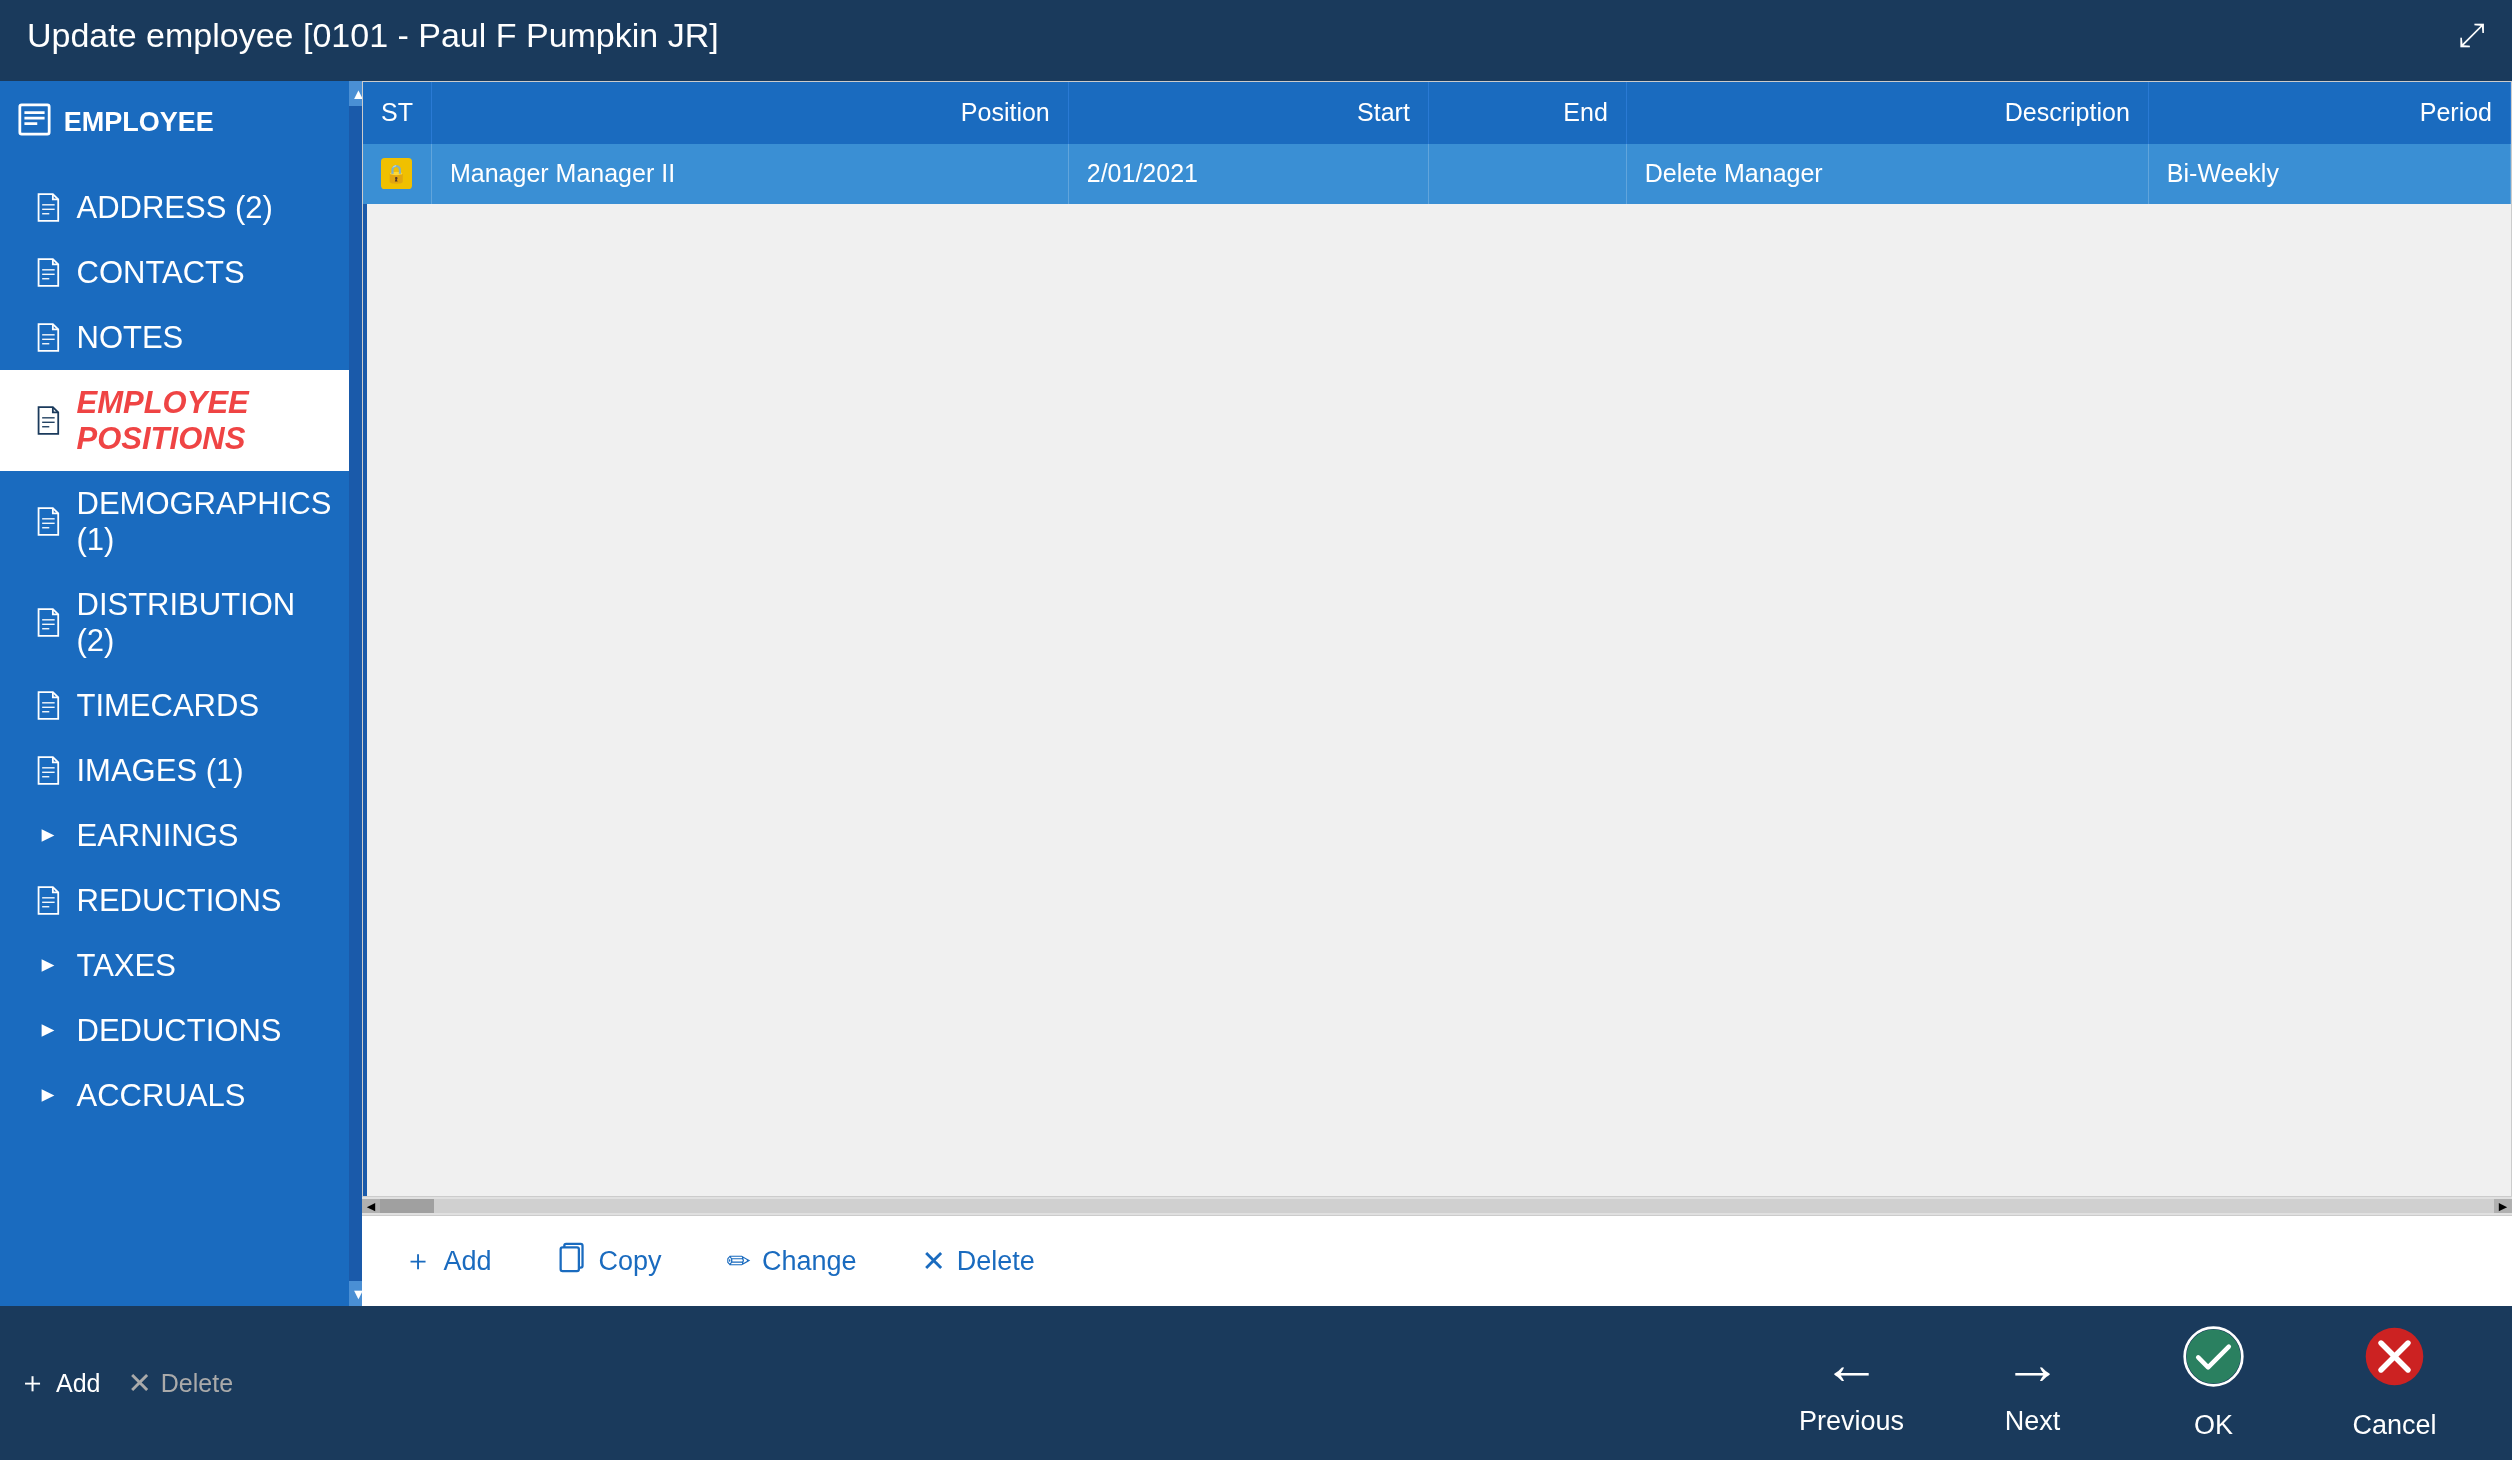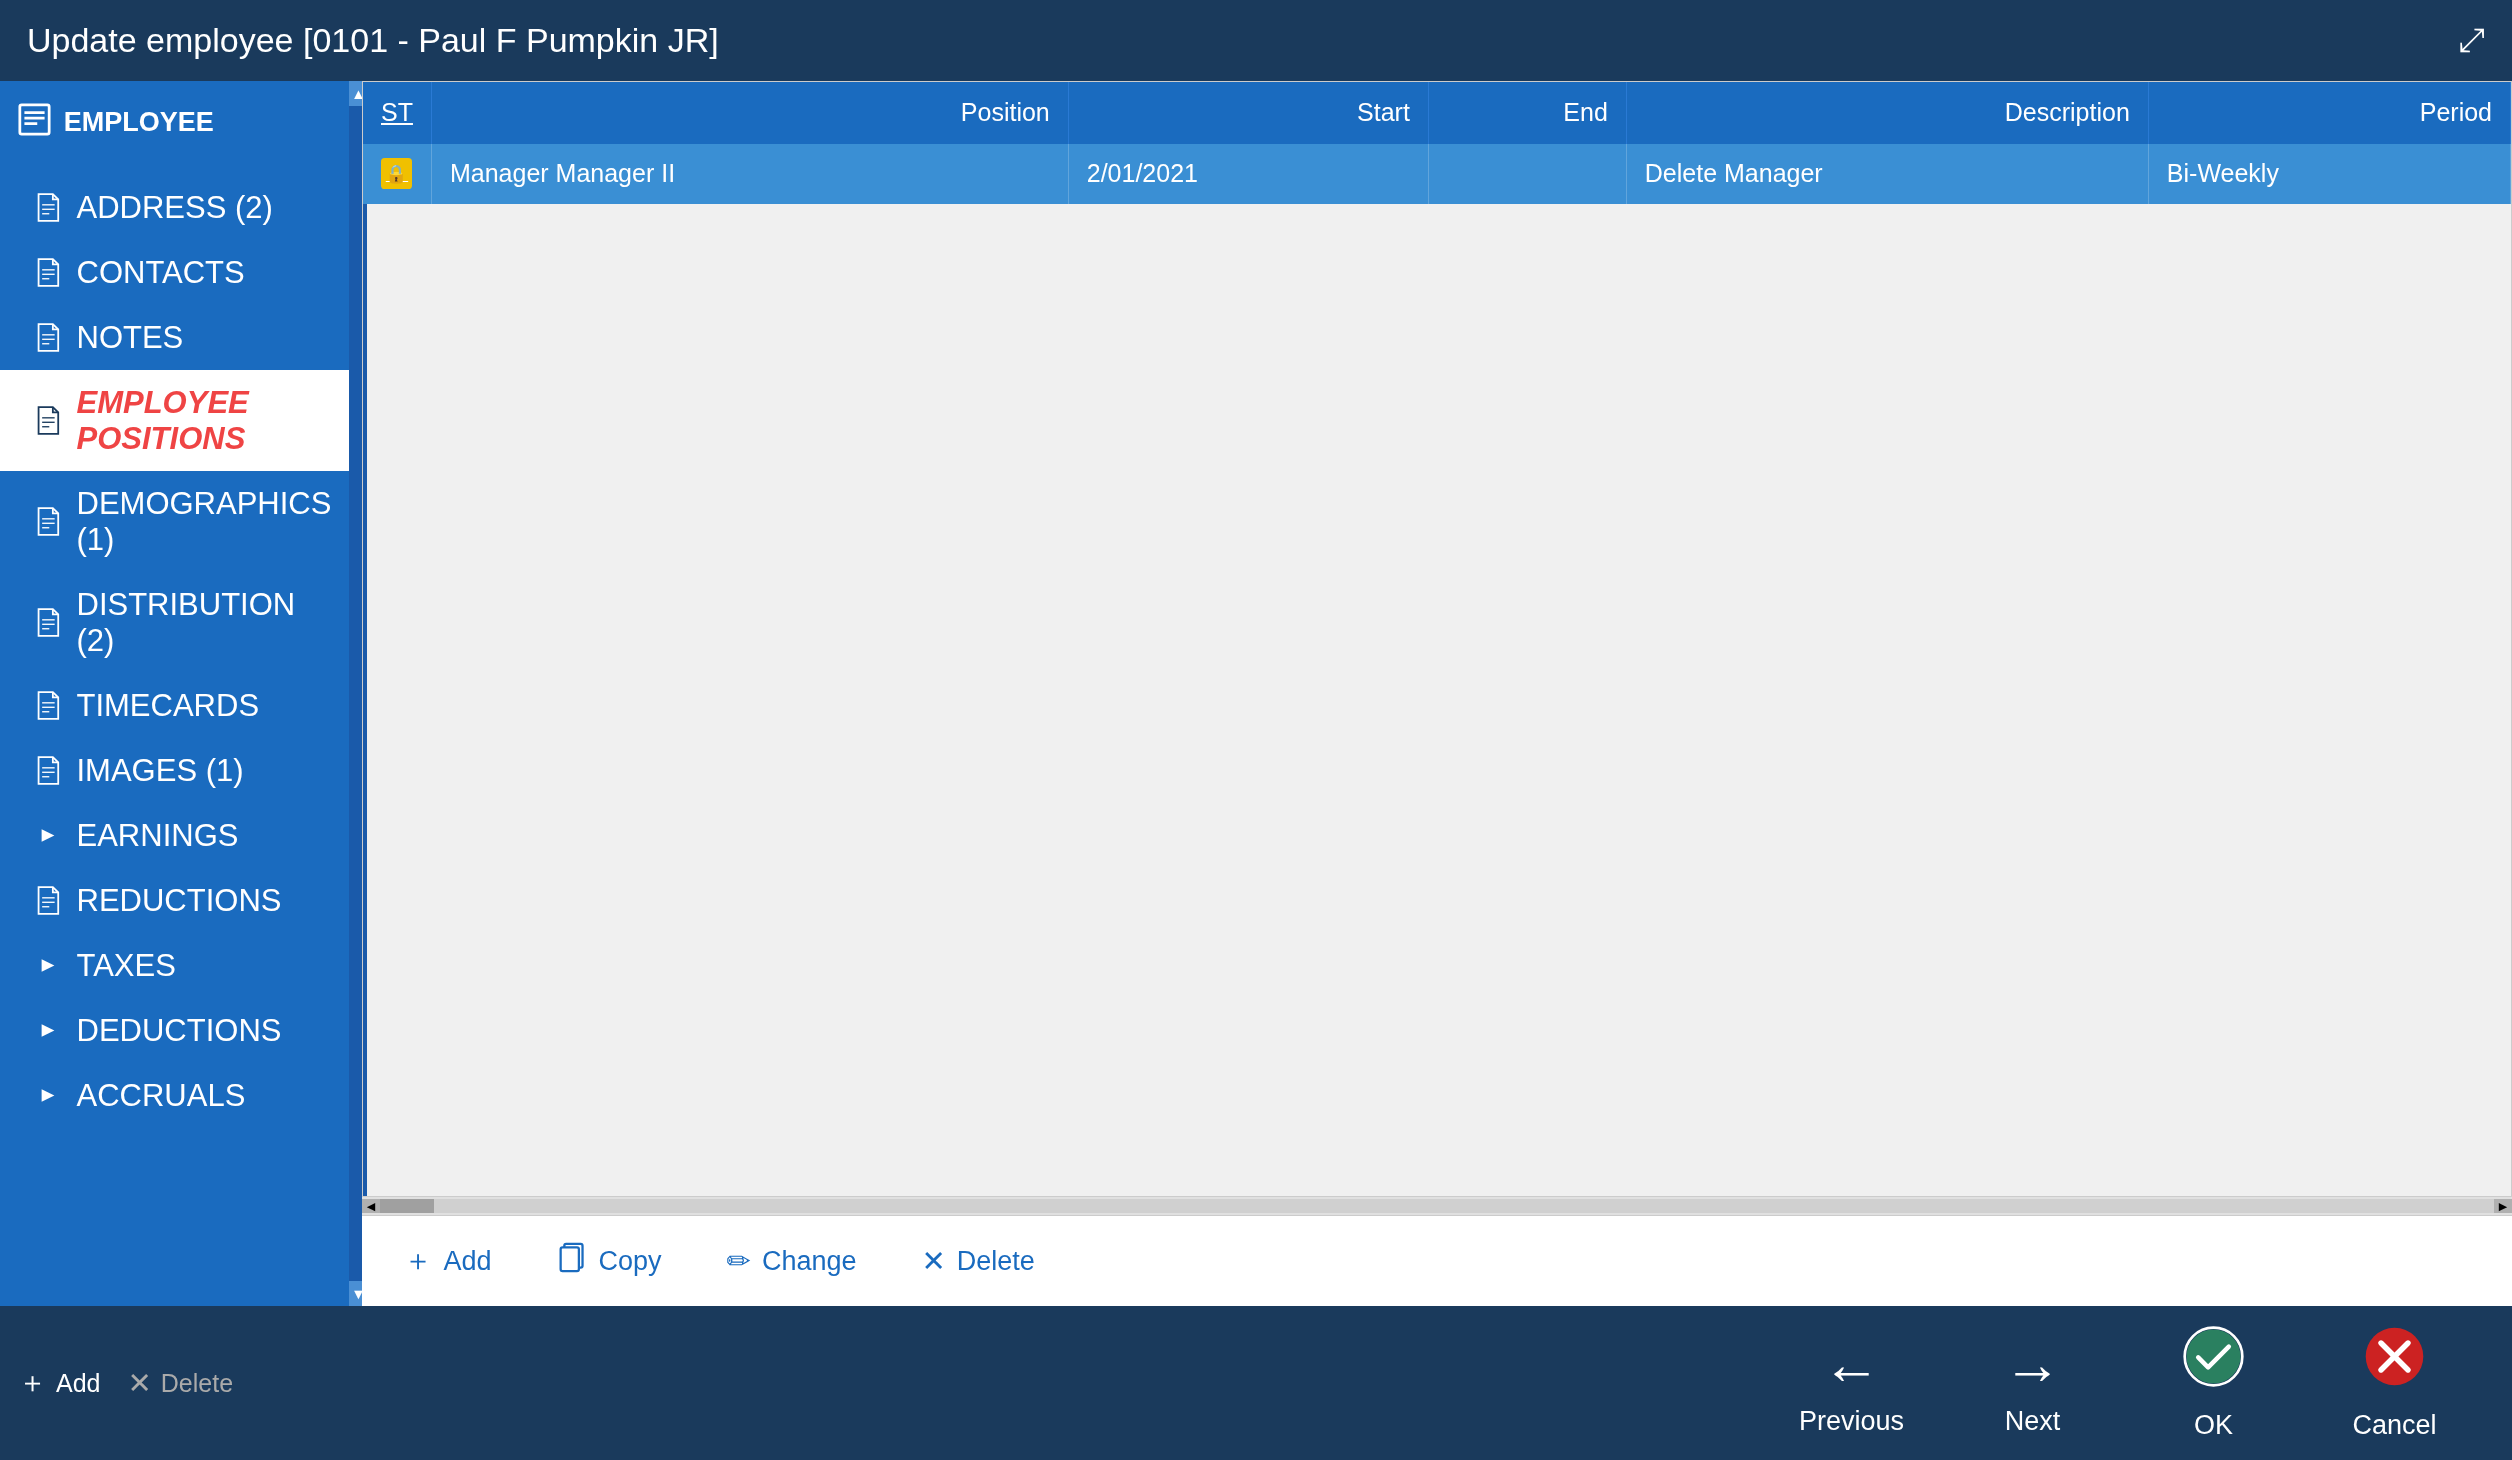--- a/index.html
+++ b/index.html
@@ -7,21 +7,20 @@
 
     .window { width: 2512px; height: 1460px; display: flex; flex-direction: column; background: #1a3a5c; }
 
     .title-bar {
       background: #1a3a5c;
       color: white;
       padding: 16.3px 27px;
       font-size: 34px;
       font-weight: 400;
       display: flex;
-      align-items: center;
       justify-content: space-between;
       min-height: 81px;
     }
 
     .title-bar-icons { display: flex; gap: 9px; }
     .maximize-icon { color: white; font-size: 33px; cursor: pointer; }
 
     .main-content {
       display: flex;
       flex: 1;
@@ -121,21 +120,20 @@
     }
 
     tbody tr:nth-child(even):not(.selected) {
       background: #f9f9f9;
       color: #333;
     }
 
     .st-cell {
       width: 54px;
       text-align: right;
-      text-decoration: underline;
     }
 
     .lock-icon-cell {
       display: flex;
       align-items: center;
       justify-content: center;
     }
 
     
     .bottom-toolbar {

